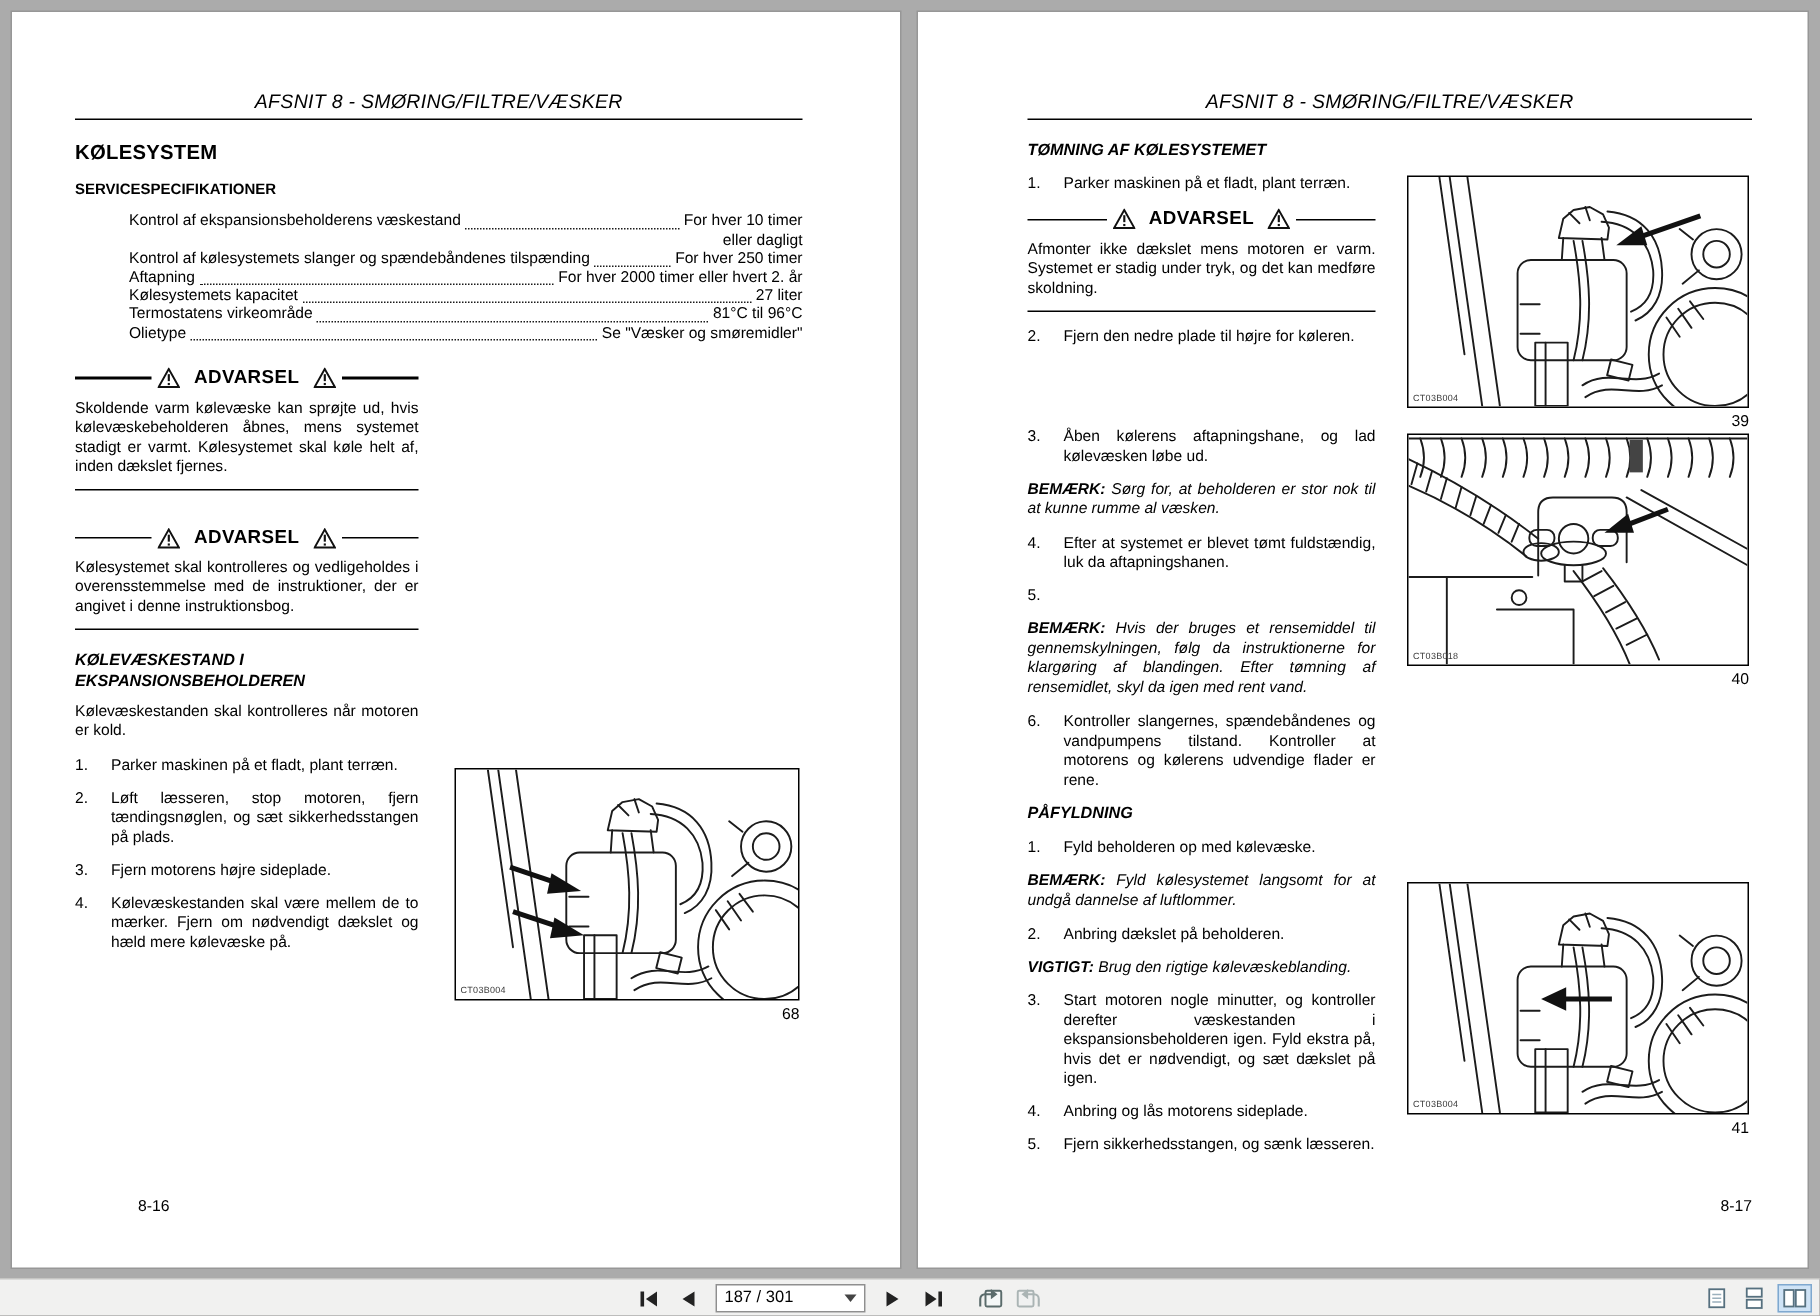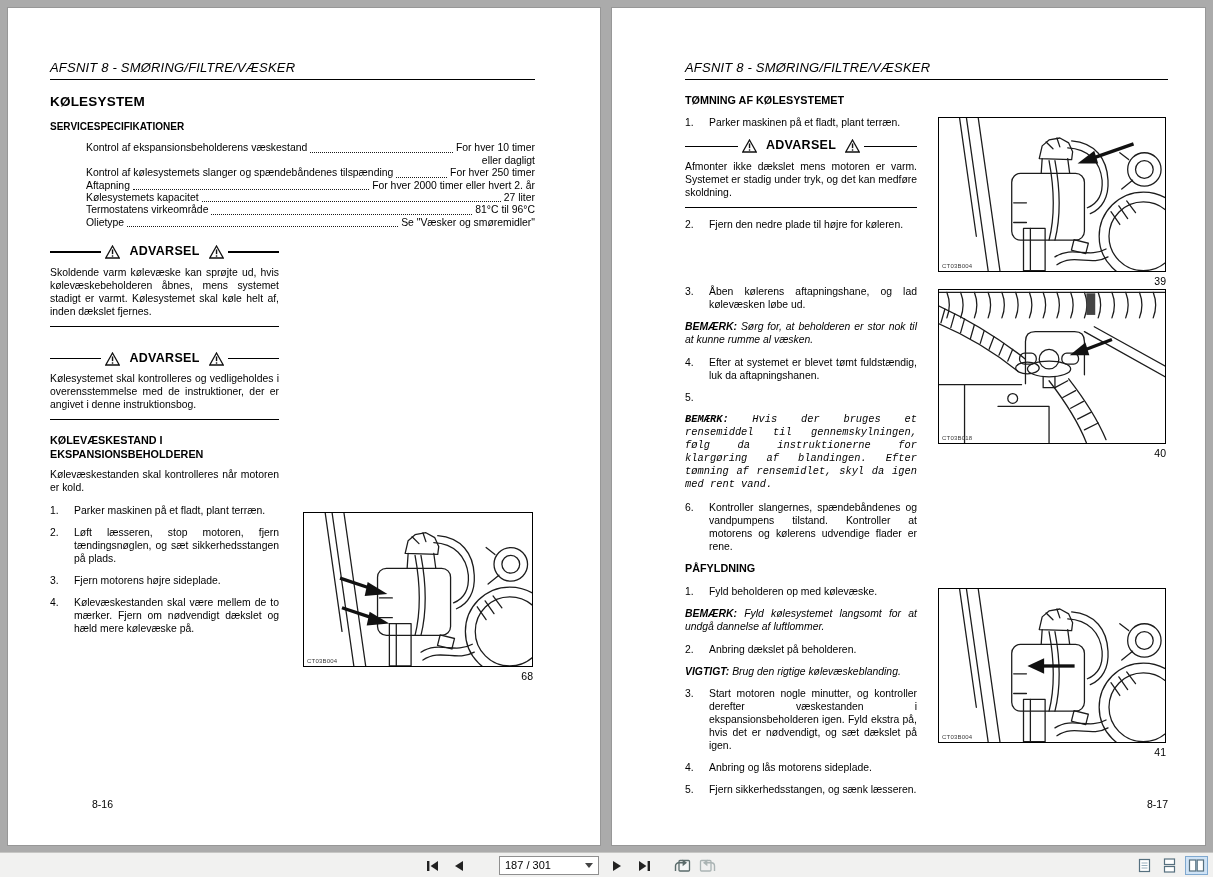--- a/index.html
+++ b/index.html
@@ -12,34 +12,34 @@
     overflow: hidden;
   }
   .page {
     position: absolute; top: 8px; height: 837px; background: #fff;
     box-shadow: 0 0 0 1px #979797;
   }
   .page-left  { left: 8px;  width: 592px; }
   .page-right { left: 612px; width: 593px; }
 
   .hdr {
-    position: absolute; top: 52px; text-align: left;
+    position: absolute; top: 52px; text-align: center;
     font-style: italic; font-size: 13px; letter-spacing: .2px;
   }
   .hdr-rule { position: absolute; top: 71px; height: 1.2px; background: #000; }
   .page-left  .hdr, .page-left  .hdr-rule { left: 42px; right: 65px; }
   .page-right .hdr, .page-right .hdr-rule { left: 73px; right: 37px; }
 
   .content { position: absolute; top: 86px; font-size: 10.4px; line-height: 1.25; }
   .page-left  .content { left: 42px; width: 485px; }
   .page-right .content { left: 73px; width: 232px; }
 
   h1.t1 { font-size: 13.5px; font-weight: bold; margin-bottom: 10px; letter-spacing:.2px; }
   .h2   { font-size: 10px; font-weight: bold; margin-bottom: 9px; }
-  .h3   { font-size: 10.8px; font-weight: bold; }
+  .h3   { font-size: 10.8px; font-weight: bold; font-style: italic; }
 
   .specs { width: 100%; }
   .spec  { display: flex; line-height: 12.4px; padding-left: 36px; }
   .spec .lbl { white-space: nowrap; }
   .spec .dots { flex: 1; margin: 0 3px; border-bottom: 1.4px dotted #1a1a1a; align-self: flex-end; transform: translateY(-2px); min-width: 8px; }
   .spec .val { white-space: nowrap; }
   .spec-cont { text-align: right; line-height: 12.4px; }
 
   .narrow { width: 229px; margin-top: 15px; }
 
@@ -73,21 +73,21 @@
   
   .toolbar {
     position: absolute; left: 0; top: 852px; width: 1213px; height: 25px;
     background: #f1f1f0; border-top: 1px solid #c6c6c4;
   }
   .nav { position: absolute; left: 423px; top: 0; height: 25px; display: flex; align-items: center; gap: 9px; }
   .tbtn { background: none; border: none; width: 18px; height: 18px; display: flex; align-items: center; justify-content: center; cursor: pointer; padding: 0; }
   .tbtn svg { display: block; }
   .pagebox {
     width: 100px; height: 19px; background: #fff; border: 1px solid #8f8f8f;
-    display: flex; align-items: center; padding: 0 5px; gap: 4px; cursor: pointer; margin-left: 22px;
+    display: flex; align-items: center; padding: 0 5px; gap: 4px; cursor: pointer;
   }
   .pagebox .ptxt { flex: 1; font-size: 11px; line-height: 1; }
   .caret { width: 0; height: 0; border-left: 4px solid transparent; border-right: 4px solid transparent; border-top: 5px solid #444; }
   .history { display: flex; gap: 7px; margin-left: 11px; align-items: center; }
   .views { position: absolute; right: 5px; top: 0; height: 25px; display: flex; align-items: center; gap: 6px; }
   .viewbtn { background: none; border: 1px solid transparent; padding: 1px 2px; display: flex; align-items: center; cursor: pointer; }
   .viewbtn.selected { background: #cfe3f6; border: 1px solid #7fa8cf; }
 </style>
 </head>
 <body>
@@ -307,21 +307,21 @@
     </p>
 
     <div class="step" style="margin-top:10px;">
       <span class="n">4.</span>
       <span class="t">Efter at systemet er blevet tømt fuldstændig, luk da aftapningshanen.</span>
     </div>
     <div class="step">
       <span class="n">5.</span>
     </div>
 
-    <p class="note" style="margin-top:8px;font-family:Liberation Mono, monospace;">
+    <p class="note" style="margin-top:8px;">
       <b>BEMÆRK:</b>
       <span>Hvis der bruges et rensemiddel til gennemskylningen, følg da instruktionerne for klargøring af blandingen. Efter tømning af rensemidlet, skyl da igen med rent vand.</span>
     </p>
 
     <div class="step" style="margin-top:10px;">
       <span class="n">6.</span>
       <span class="t">Kontroller slangernes, spændebåndenes og vandpumpens tilstand. Kontroller at motorens og kølerens udvendige flader er rene.</span>
     </div>
 
     <div class="h3" style="margin-top:2px;">PÅFYLDNING</div>

